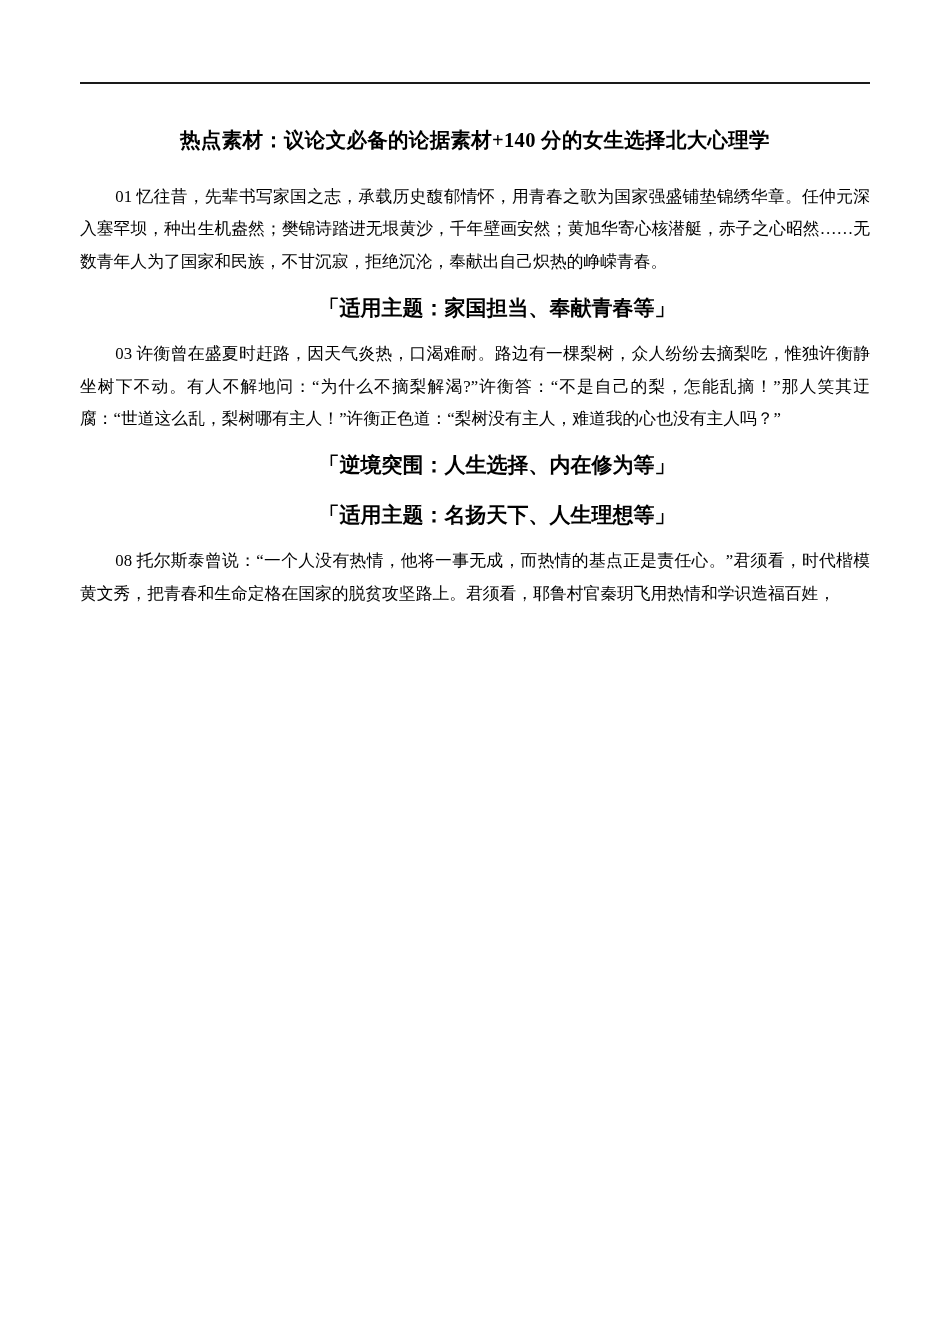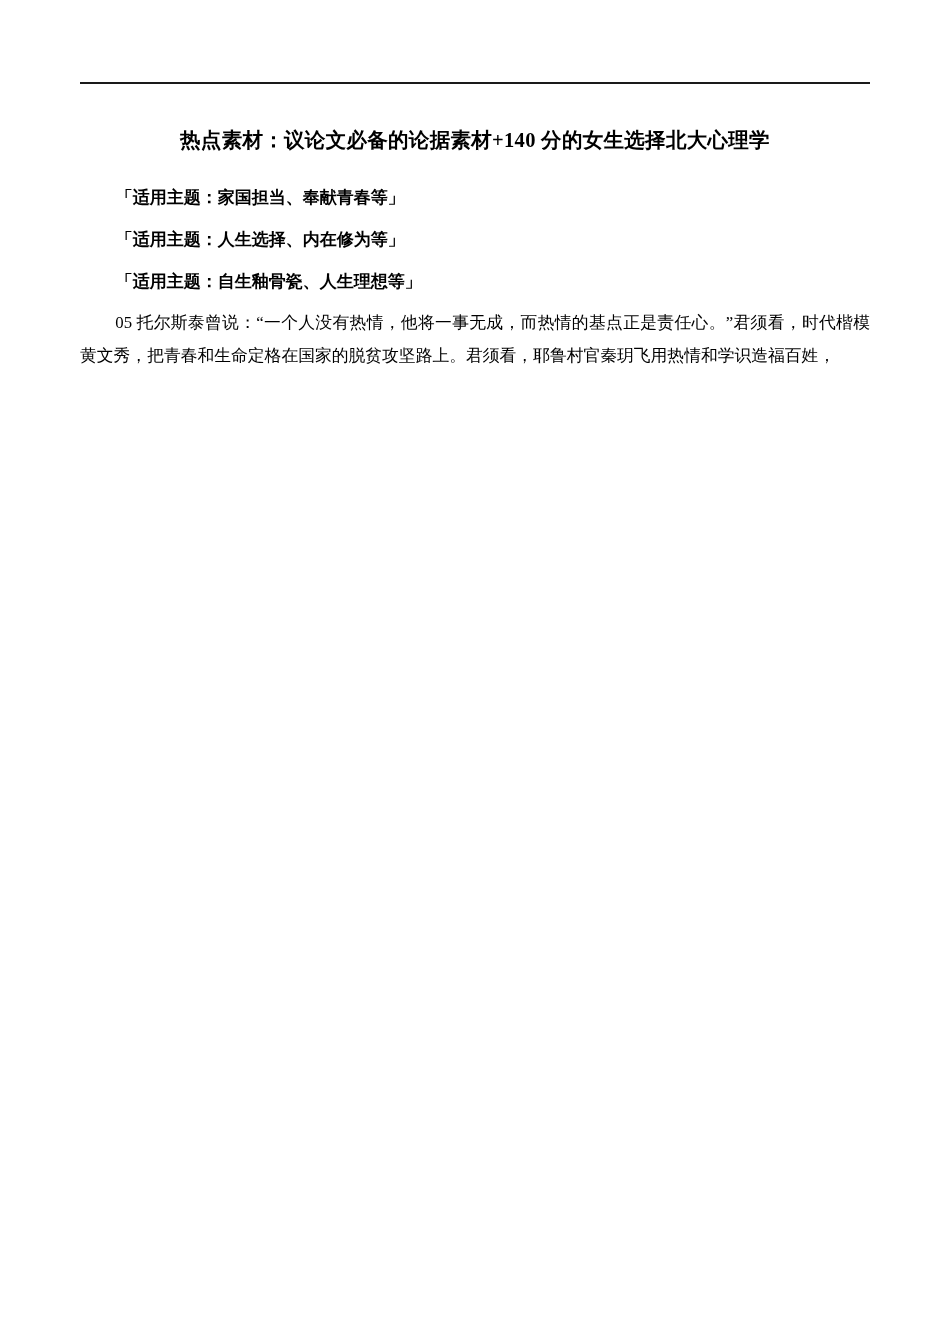--- a/index.html
+++ b/index.html
@@ -35,36 +35,39 @@
   }
   .para {
     font-size: 16.8px;
     line-height: 1.95;
     text-align: justify;
     text-justify: inter-ideograph;
     margin: 0 0 9px 0;
     text-indent: 2.1em;
   }
   .theme {
-    font-size: 17px;
+    font-size: 21px;
     font-weight: bold;
     line-height: 1.95;
     margin: 0 0 9px 0;
     padding-left: 2.1em;
+    text-align: center;
   }
 </style>
 </head>
 <body>
 
 <div class="page">
 
   <div class="top-rule"></div>
 
   <h1 class="doc-title">热点素材：议论文必备的论据素材+140 分的女生选择北大心理学</h1>
 
   <div id="content">
+      <div class="para">01 忆往昔，先辈书写家国之志，承载历史馥郁情怀，用青春之歌为国家强盛铺垫锦绣华章。任仲元深入塞罕坝，种出生机盎然；樊锦诗踏进无垠黄沙，千年壁画安然；黄旭华寄心核潜艇，赤子之心昭然……无数青年人为了国家和民族，不甘沉寂，拒绝沉沦，奉献出自己炽热的峥嵘青春。</div>
       <div class="theme">「适用主题：家国担当、奉献青春等」</div>
-      <div class="theme">「适用主题：人生选择、内在修为等」</div>
-      <div class="theme">「适用主题：自生釉骨瓷、人生理想等」</div>
-      <div class="para">05 托尔斯泰曾说：“一个人没有热情，他将一事无成，而热情的基点正是责任心。”君须看，时代楷模黄文秀，把青春和生命定格在国家的脱贫攻坚路上。君须看，耶鲁村官秦玥飞用热情和学识造福百姓，</div>
+      <div class="para">03 许衡曾在盛夏时赶路，因天气炎热，口渴难耐。路边有一棵梨树，众人纷纷去摘梨吃，惟独许衡静坐树下不动。有人不解地问：“为什么不摘梨解渴?”许衡答：“不是自己的梨，怎能乱摘！”那人笑其迂腐：“世道这么乱，梨树哪有主人！”许衡正色道：“梨树没有主人，难道我的心也没有主人吗？”</div>
+      <div class="theme">「逆境突围：人生选择、内在修为等」</div>
+      <div class="theme">「适用主题：名扬天下、人生理想等」</div>
+      <div class="para">08 托尔斯泰曾说：“一个人没有热情，他将一事无成，而热情的基点正是责任心。”君须看，时代楷模黄文秀，把青春和生命定格在国家的脱贫攻坚路上。君须看，耶鲁村官秦玥飞用热情和学识造福百姓，</div>
     </div>
 
 </div>
 
 </body></html>

